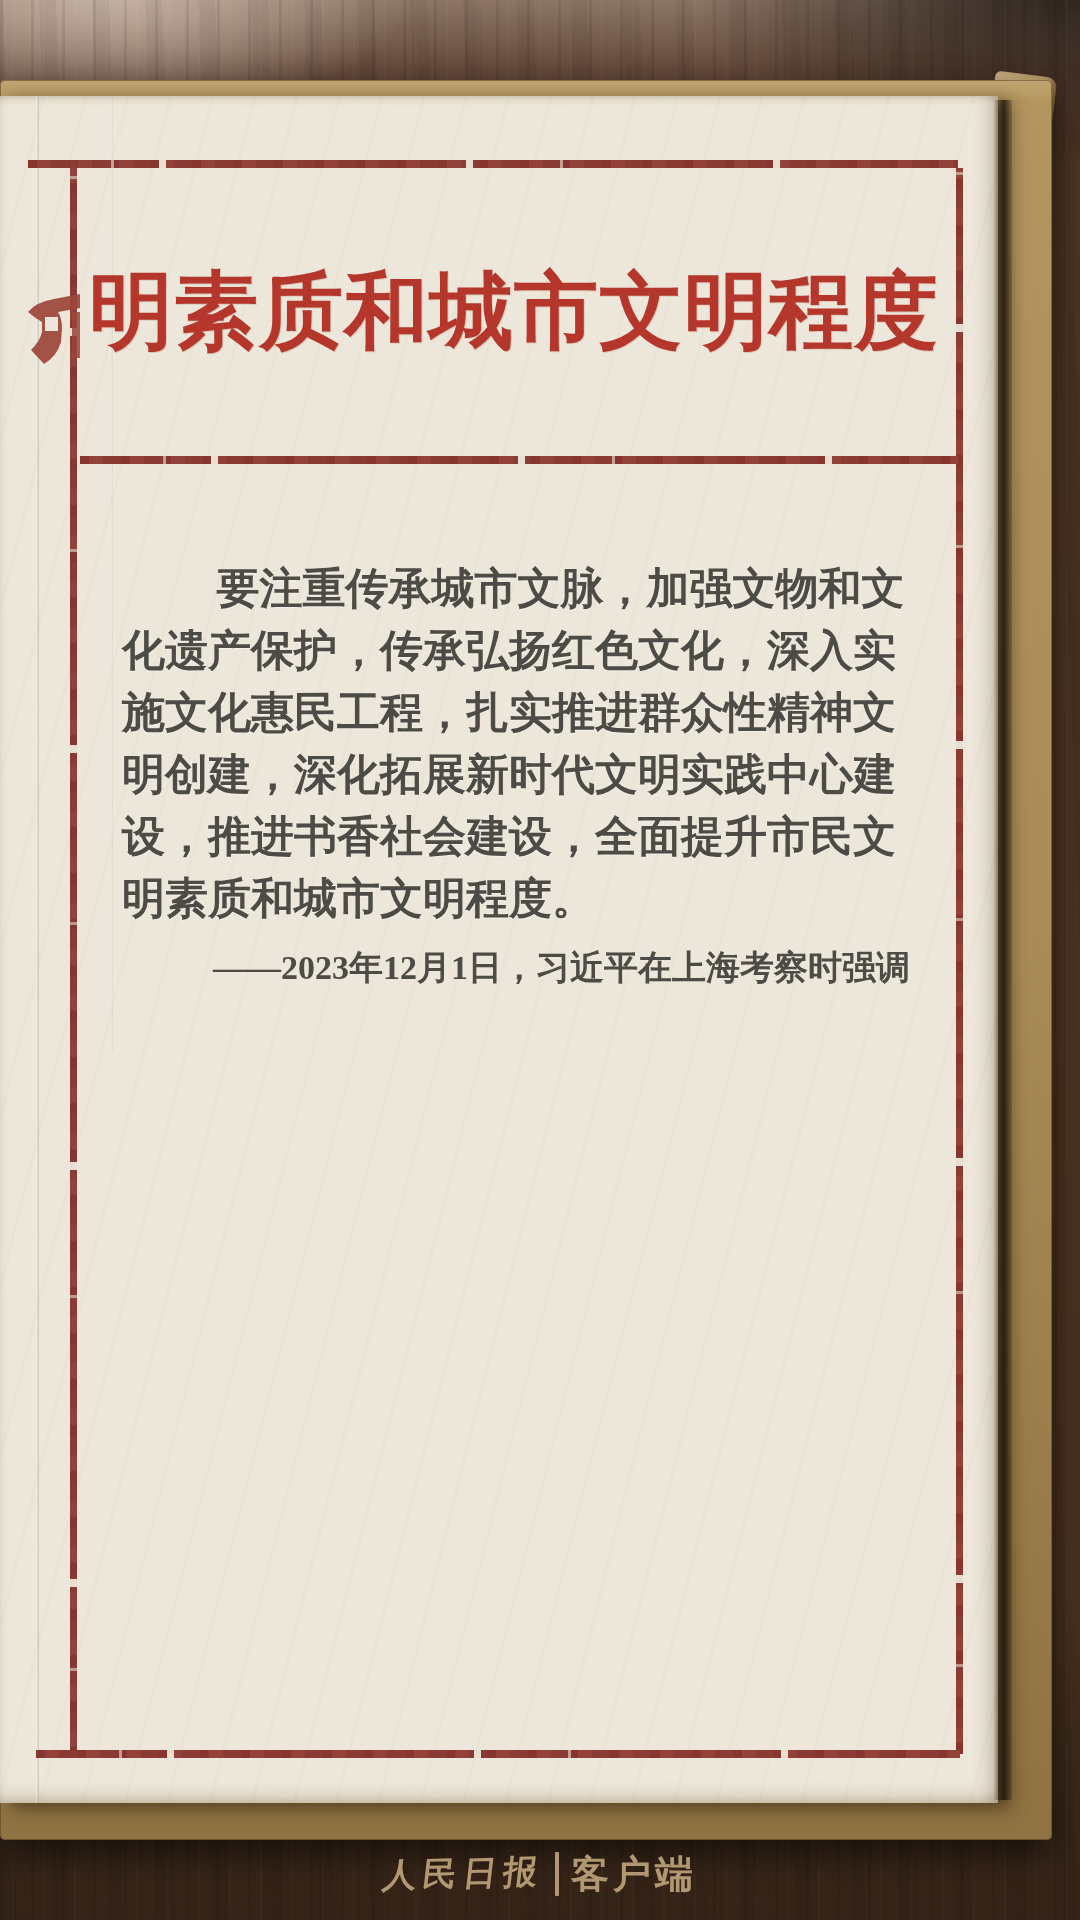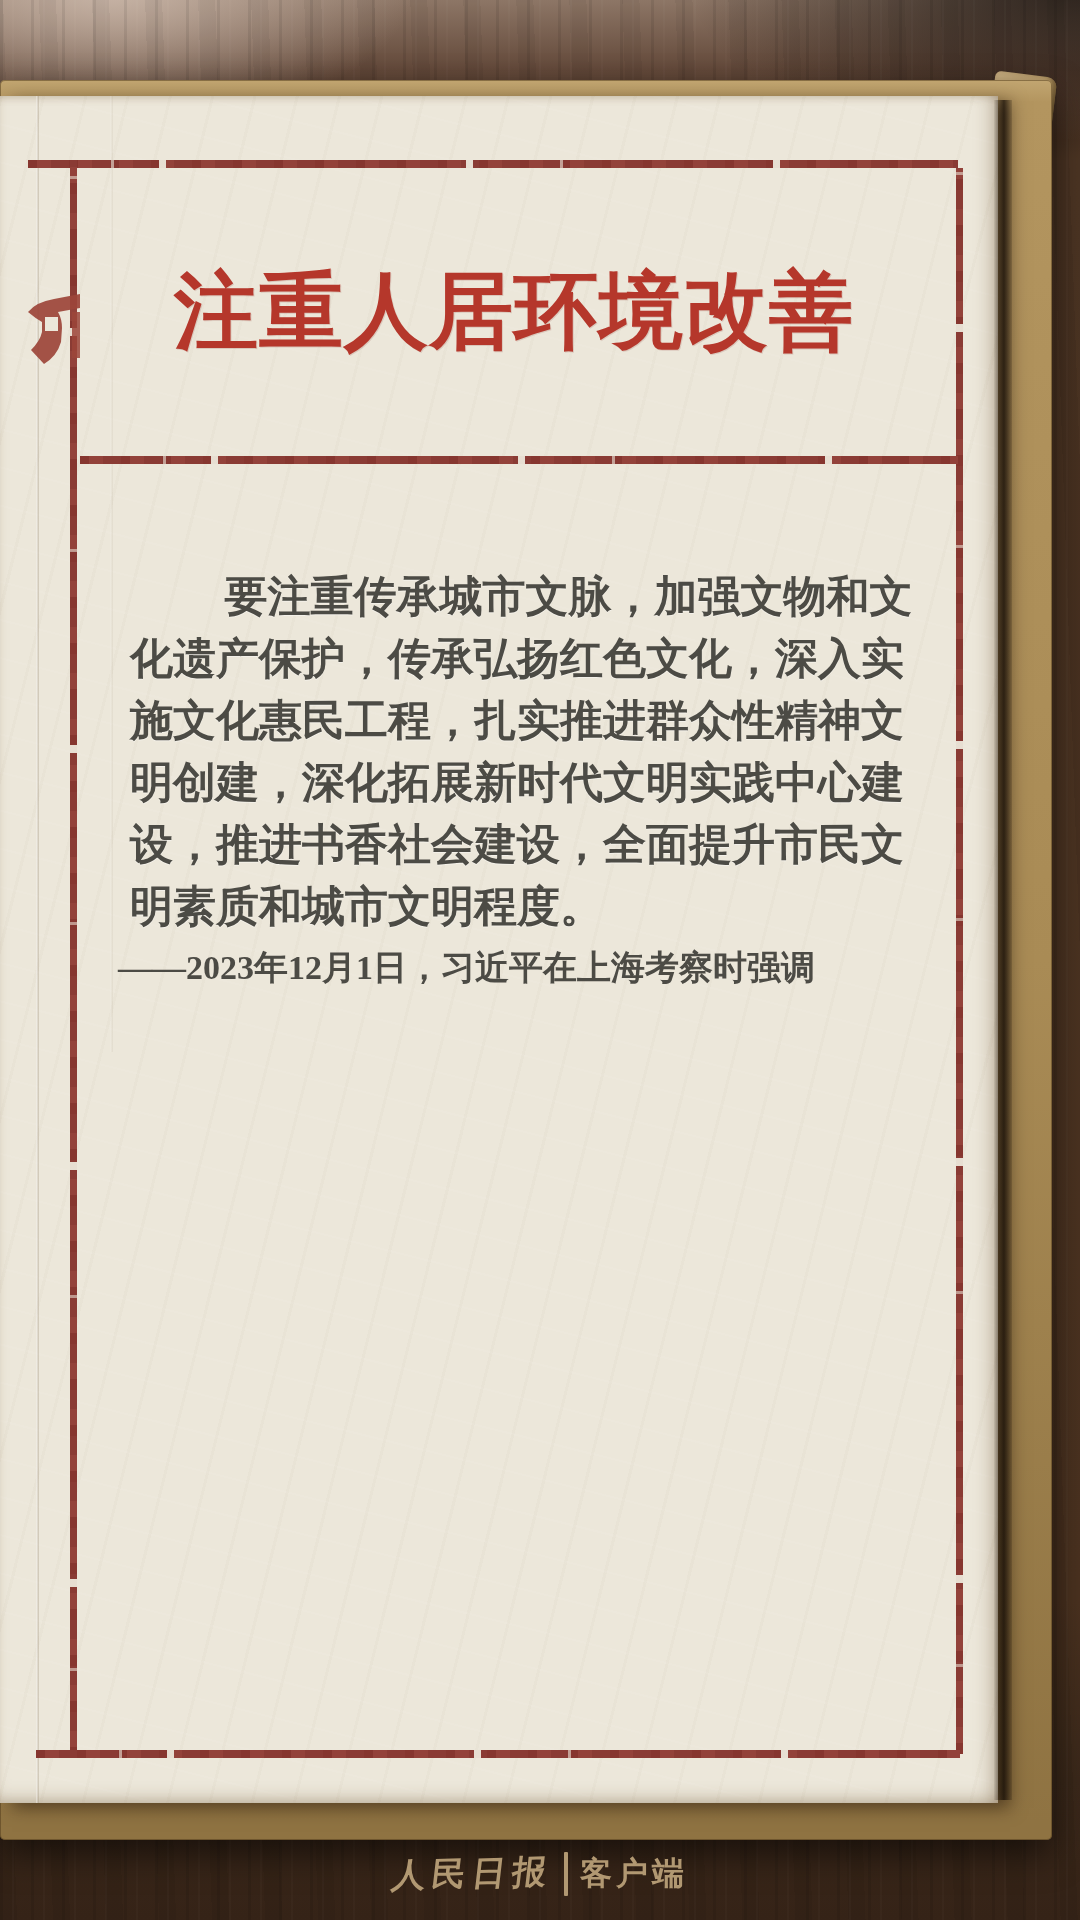--- a/index.html
+++ b/index.html
@@ -75,48 +75,48 @@
   .frame-right{left:956px;top:72px;width:7px;height:1586px;}
   .seal-fragment{position:absolute;left:26px;top:192px;}
   
   .poster-title{
     position:absolute;left:70px;top:174px;width:888px;margin:0;
     text-align:center;font-size:84px;line-height:1;font-weight:bold;
     letter-spacing:1px;color:#b5372b;
     text-shadow:1px 1px 0 rgba(120,30,20,.15);
   }
   .quote{
-    position:absolute;left:118px;width:792px;margin:12px;
+    position:absolute;left:118px;width:792px;margin:4px;
     font-size:43px;line-height:62px;font-weight:600;color:#4c4b45;
     text-indent:2.2em;white-space:pre-line;text-align:left;
     text-shadow:0 1px 0 rgba(255,255,255,.4);
   }
   .quote-1{top:458px;}
   .quote-2{top:1071px;}
   .attribution{
     position:absolute;left:118px;width:792px;margin:0;
     font-size:34px;line-height:40px;font-weight:600;color:#4c4b45;
-    text-align:left;
+    text-align:right;
   }
   .attribution-1{top:852px;}
   .attribution-2{top:1461px;}
   
   .footer{
     position:absolute;left:0;top:1844px;width:1080px;height:60px;
     display:flex;align-items:center;justify-content:center;gap:12px;
     color:#b19872;
   }
   .brand{
     font-size:34px;font-weight:bold;letter-spacing:6px;
     transform:skewX(-8deg) rotate(-1.5deg);
   }
   .logo-bar{width:4px;height:44px;background:#b19872;border-radius:1px;}
   .client{
     font-family:Liberation Mono, monospace;
-    font-size:32px;font-weight:600;letter-spacing:4px;
+    font-size:38px;font-weight:600;letter-spacing:4px;
   }
 </style>
 </head>
 <body>
 
 <div class="stage">
 
   <div class="wood-bg"></div>
   <div class="wood-grain"></div>
 
@@ -134,21 +134,21 @@
     <div class="bar bar-h frame-bottom"></div>
     <div class="bar bar-h frame-divider"></div>
 
     <svg class="seal-fragment" width="56" height="88" viewBox="0 0 56 88">
       <path d="M2 24 Q10 14 28 11 L54 6 L54 20 L32 24 Q36 31 36 40 L35 54 Q31 68 18 76 L5 62 Q14 53 16 44 L16 34 Q9 30 2 24 Z" fill="#9c453a" opacity="0.92"></path>
       <rect x="19" y="29" width="13" height="14" fill="#ece7da"></rect>
       <rect x="46" y="24" width="8" height="46" fill="#9c453a" opacity="0.85"></rect>
     </svg>
 
     <h1 class="poster-title"></h1>
-    <h1 class="poster-title">注重人居环境改善</h1>
+    <h1 class="poster-title">明素质和城市文明程度</h1>
 
     <p class="quote quote-1">要注重传承城市文脉，加强文物和文
 化遗产保护，传承弘扬红色文化，深入实
 施文化惠民工程，扎实推进群众性精神文
 明创建，深化拓展新时代文明实践中心建
 设，推进书香社会建设，全面提升市民文
 明素质和城市文明程度。</p>
     <p class="attribution attribution-1">——2023年12月1日，习近平在上海考察时强调</p>
 
 

